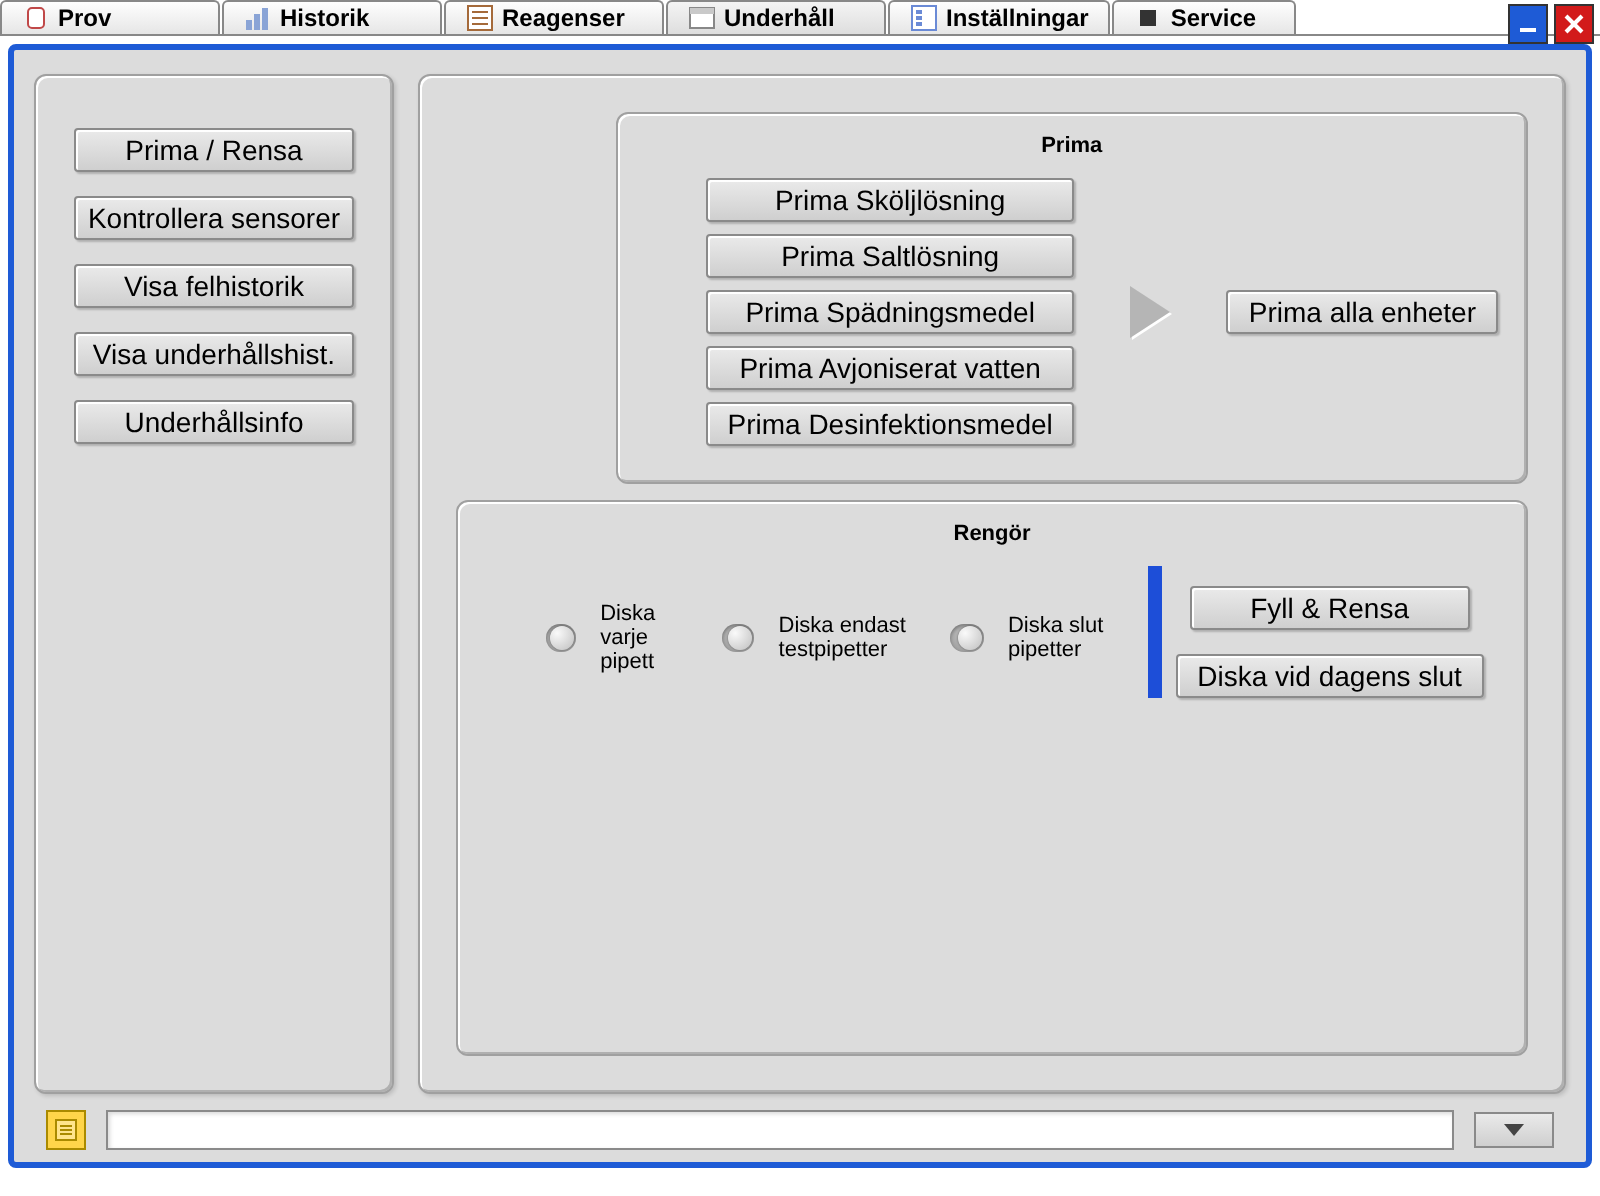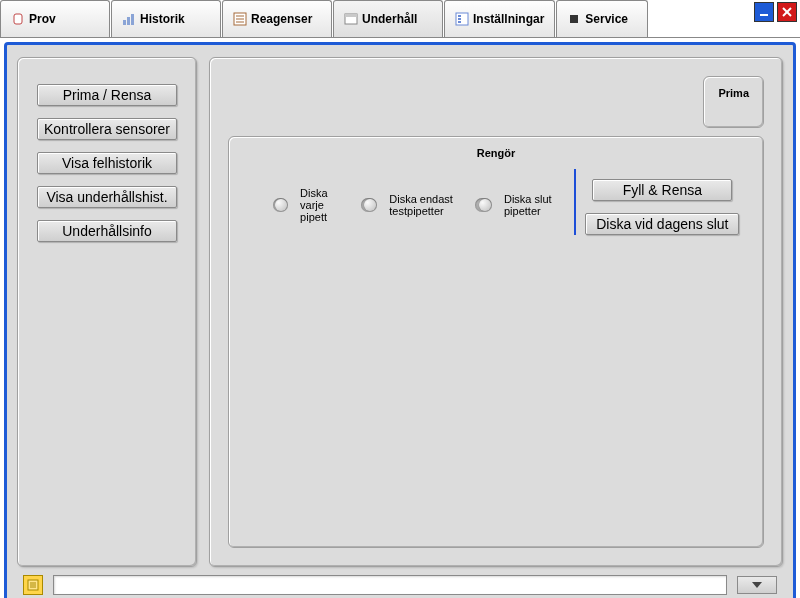--- a/index.html
+++ b/index.html
@@ -7,21 +7,21 @@
     margin: 0;
     font-family: Arial, sans-serif;
     font-size: 11px;
     background: #fff;
     width: 800px;
     height: 598px;
     overflow: hidden;
   }
   .tabbar {
     display: flex;
-    height: 38px;
+    height: 18px;
     border-bottom: 1px solid #888;
     align-items: stretch;
     background: #fff;
   }
   .tab {
     display: flex;
     align-items: center;
     gap: 4px;
     padding: 0 10px;
     border: 1px solid #888;
@@ -162,21 +162,21 @@
   }
   .rengor-left {
     flex: 1;
     display: flex;
     flex-direction: row;
     gap: 18px;
     padding: 10px 20px 4px 30px;
   }
   .rengor-right {
     flex: 1;
-    border-left: 2px solid #1d4ed8;
+    border-left: 7px solid #1d4ed8;
     display: flex;
     flex-direction: column;
     gap: 12px;
     align-items: center;
     padding-top: 10px;
   }
   .toggle-row {
     display: flex;
     align-items: center;
     gap: 12px;
@@ -309,20 +309,31 @@
       <div class="btn">Kontrollera sensorer</div>
       <div class="btn">Visa felhistorik</div>
       <div class="btn">Visa underhållshist.</div>
       <div class="btn">Underhållsinfo</div>
     </div>
 
     <div class="panel main-panel">
 
       <div class="group">
         <div class="group-title">Prima</div>
+        <div class="prima-row">
+          <div class="prima-col">
+            <div class="btn" style="min-width:150px">Prima Sköljlösning</div>
+            <div class="btn" style="min-width:150px">Prima Saltlösning</div>
+            <div class="btn" style="min-width:150px">Prima Spädningsmedel</div>
+            <div class="btn" style="min-width:150px">Prima Avjoniserat vatten</div>
+            <div class="btn" style="min-width:150px">Prima Desinfektionsmedel</div>
+          </div>
+          <div class="play-icon"></div>
+          <div class="btn" style="min-width:130px">Prima alla enheter</div>
+        </div>
       </div>
 
       <div class="group" style="flex:1">
         <div class="group-title">Rengör</div>
         <div class="rengor-body">
           <div class="rengor-left">
             <div class="toggle-row">
               <div class="toggle"></div>
               <span>Diska varje pipett</span>
             </div>

